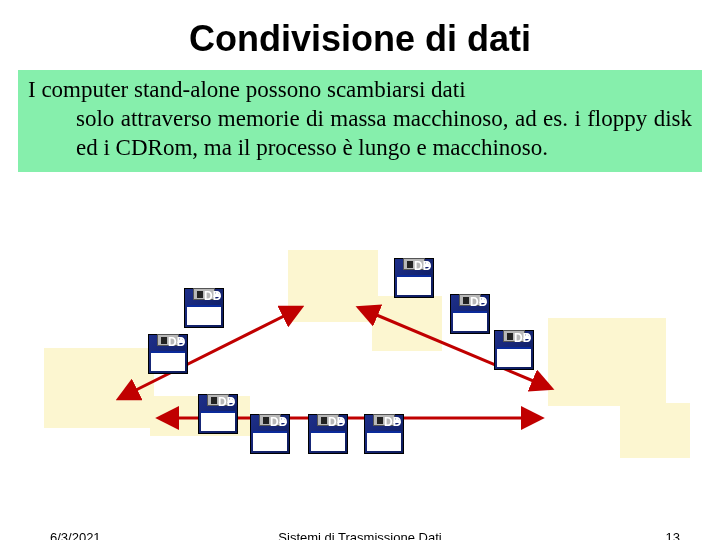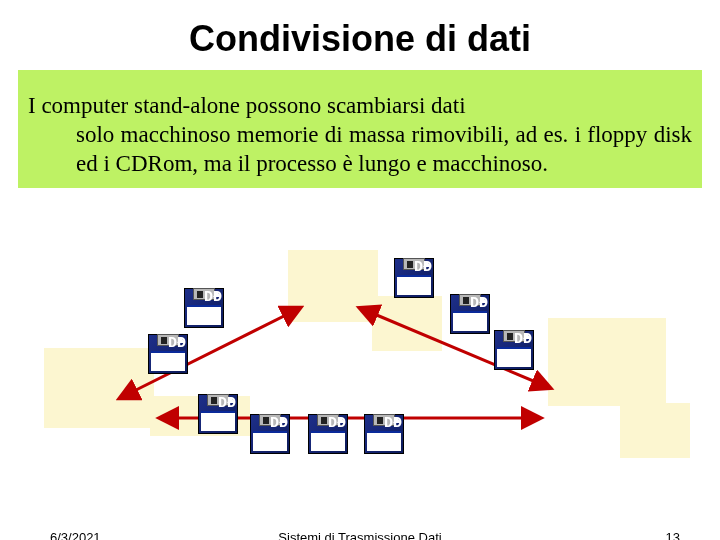--- a/index.html
+++ b/index.html
@@ -13,23 +13,23 @@
   }
   .title {
     font-family: "Comic Sans MS", "Comic Sans", cursive, sans-serif;
     font-weight: bold;
     font-size: 36px;
     text-align: center;
     padding-top: 18px;
     color: #000;
   }
   .body-box {
-    background: #bef264;
+    background: #86efac;
     margin: 10px 18px 0 18px;
-    padding: 22px 10px 10px 10px;
+    padding: 6px 10px 10px 10px;
   }
   .body-text {
     font-size: 23px;
     line-height: 1.25;
     text-align: justify;
     color: #000;
   }
   .body-text .indent {
     display: block;
     padding-left: 48px;
@@ -83,22 +83,22 @@
     position:absolute;
     top:3px; right:3px;
     width:0;height:0;
     border-left:4px solid transparent;
     border-right:4px solid transparent;
     border-bottom:6px solid #fff;
   }
   .floppy-dd {
     position: absolute;
     top: 1px; left: 4px;
-    font-family: Liberation Mono, monospace;
-    font-size: 15px;
+    font-family: Liberation Sans, sans-serif;
+    font-size: 12px;
     font-weight: bold;
     color: #fff;
     padding-left: 16px;
   }
   .footer {
     position: absolute;
     bottom: 10px;
     left: 0;
     width: 720px;
     font-family: Arial, sans-serif;
@@ -111,21 +111,21 @@
   svg.arrows { position:absolute; inset:0; width:100%; height:100%; }
 </style>
 </head>
 <body>
 
 <div class="title">Condivisione di dati</div>
 
 <div class="body-box">
   <p class="body-text">
     <span>I computer stand-alone possono scambiarsi dati</span>
-    <span class="indent">solo macchinoso memorie di massa rimovibili, ad es. i floppy disk ed i CDRom, ma il processo è lungo e macchinoso.</span>
+    <span class="indent">solo attraverso memorie di massa macchinoso, ad es. i floppy disk ed i CDRom, ma il processo è lungo e macchinoso.</span>
   </p>
 </div>
 
 <div class="diagram">
 
   <div class="box" style="left:288px; top:2px;  width:90px; height:72px;"></div>
   <div class="box" style="left:372px; top:48px; width:70px; height:55px;"></div>
 
   <div class="box" style="left:44px;  top:100px; width:110px; height:80px;"></div>
   <div class="box" style="left:150px; top:148px; width:100px; height:40px;"></div>

